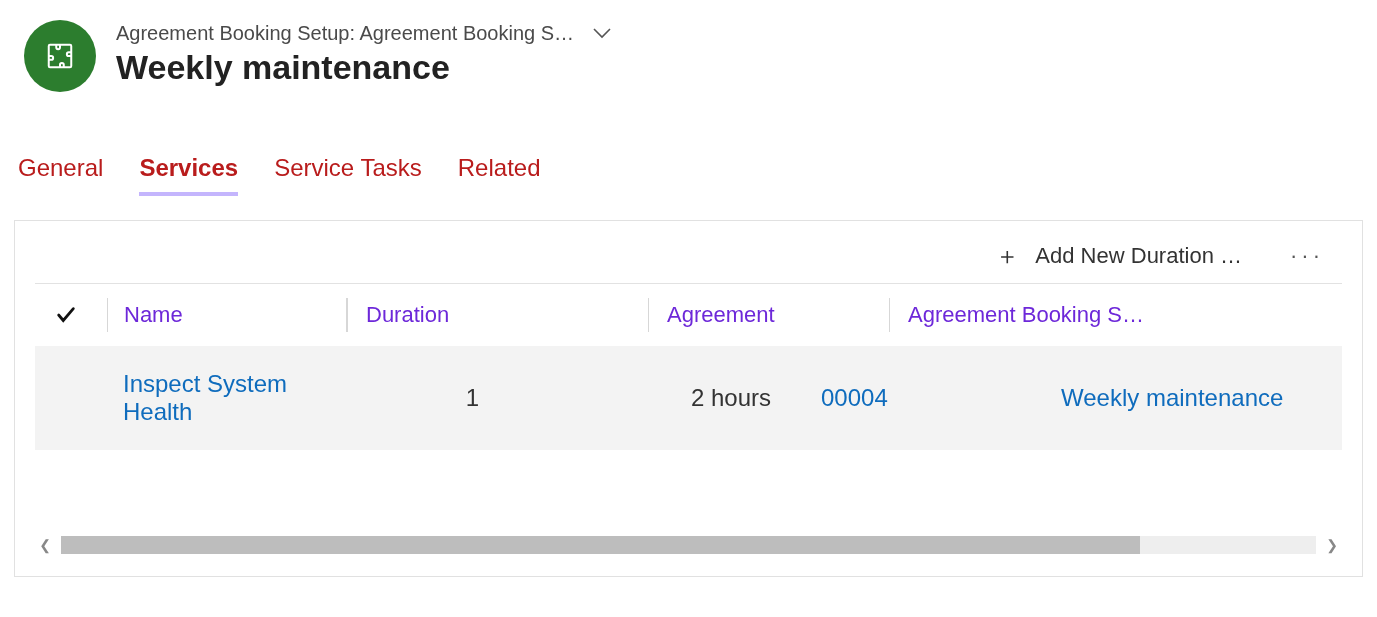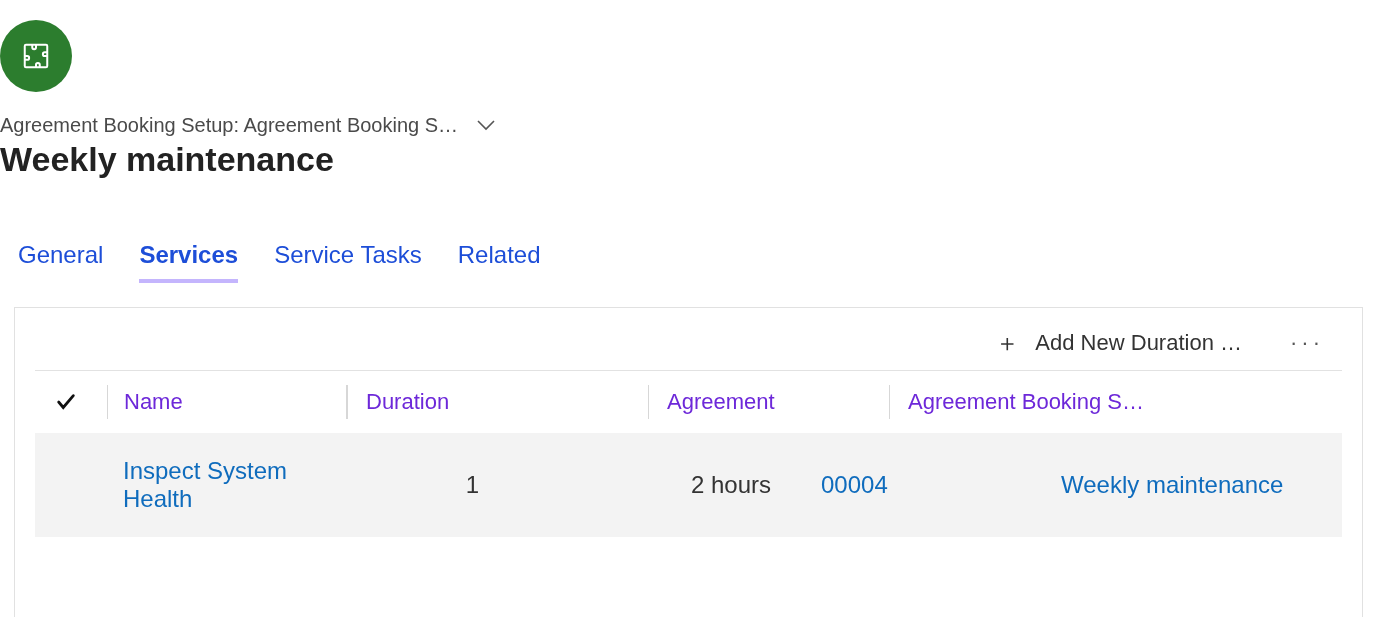--- a/index.html
+++ b/index.html
@@ -9,23 +9,22 @@
     font-family: "Segoe UI", -apple-system, BlinkMacSystemFont, sans-serif;
     background: #fff;
     color: #333;
     width: 1377px;
     height: 617px;
     overflow: hidden;
   }
   .header {
     display: flex;
     align-items: flex-start;
-    padding: 20px 18px 10px 0;
+    padding: 20px 18px 10px 24px;
     gap: 20px;
-    flex-direction: column;
   }
   .avatar {
     width: 72px;
     height: 72px;
     border-radius: 50%;
     background: #2c7d2e;
     display: flex;
     align-items: center;
     justify-content: center;
     flex-shrink: 0;
@@ -55,21 +54,21 @@
 
   .tabs {
     display: flex;
     gap: 36px;
     padding: 52px 18px 0 18px;
     font-size: 24px;
   }
   .tab {
     padding-bottom: 10px;
     font-weight: 400;
-    color: #1d4ed8;
+    color: #b91c1c;
     cursor: pointer;
     border-bottom: 4px solid transparent;
   }
   .tab.active {
     font-weight: 600;
     border-bottom: 4px solid #c4b5fd;
   }
 
   .pane {
     margin: 24px 14px 0 14px;

